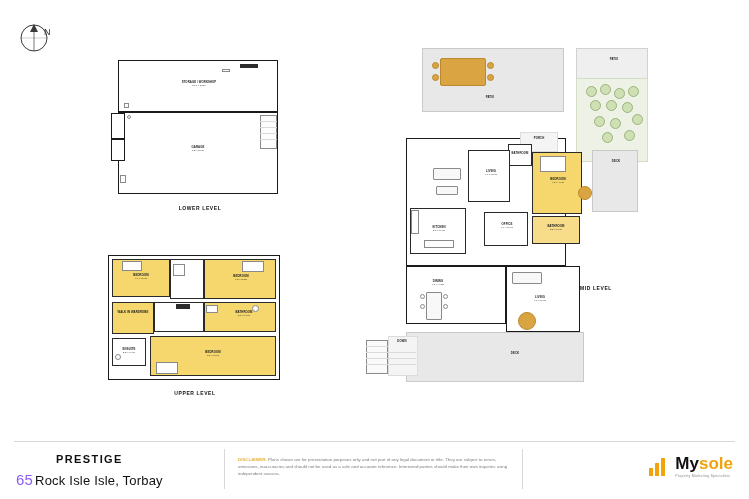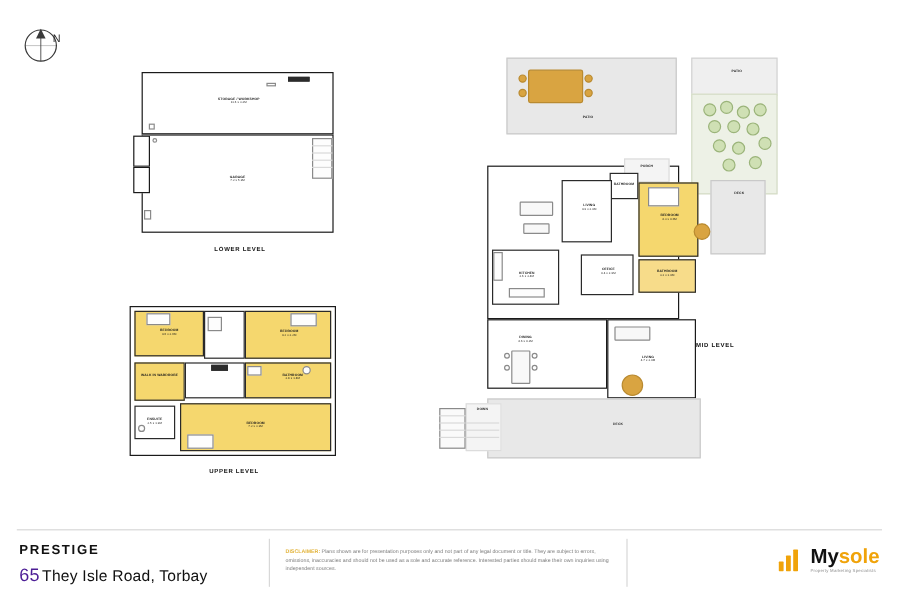--- a/index.html
+++ b/index.html
@@ -33,24 +33,24 @@
   
   .fx{position:absolute;border:.7px solid #8a8a8a;background:#fdfdfd;box-sizing:border-box;}
   .fx.r{border-radius:50%;}
   .fx.soft{border-radius:1px;background:#f8f8f8;}
   .tree{position:absolute;border-radius:50%;background:#cfe0b4;border:.7px solid #9bb47a;}
   .deckline{position:absolute;background:#dadada;height:.6px;}
 
   
   .footer{position:absolute;left:0;right:0;bottom:0;height:58px;background:#ffffff;}
   .footer .rule{position:absolute;left:14px;right:14px;top:0;height:1px;background:#d8d8d8;}
-  .brand{position:absolute;left:16px;top:12px;}
+  .brand{position:absolute;left:16px;top:12px;text-align:center;}
   .brand .p1{font-size:11px;font-weight:700;letter-spacing:1.4px;color:#111;}
   .brand .addr{margin-top:6px;font-size:13px;color:#111;letter-spacing:.2px;}
-  .brand .addr .num{font-size:15px;color:#4c1d95;font-weight:400;margin-right:2px;}
+  .brand .addr .num{font-size:15px;color:#8b5cf6;font-weight:400;margin-right:2px;}
   .vline{position:absolute;top:8px;bottom:10px;width:1px;background:#d8d8d8;}
   .disc{position:absolute;left:238px;top:16px;width:270px;font-size:4.4px;line-height:1.55;color:#7c7c7c;}
   .disc .hl{color:#e2b33a;font-weight:700;}
   .agent{position:absolute;right:16px;top:14px;text-align:left;}
   .agent .my{font-size:17px;font-weight:700;color:#111;line-height:1;}
   .agent .my .a{color:#f0a30a;}
   .agent .sub{margin-top:2px;font-size:3.6px;color:#8d8d8d;letter-spacing:.2px;line-height:1.35;}
   .agent .bars{position:absolute;left:-26px;top:1px;width:21px;height:20px;}
   .agent .bars i{position:absolute;bottom:0;width:4px;background:#f0a30a;border-radius:.5px;}
 </style>
@@ -279,21 +279,21 @@
 
     <div class="floorlbl" style="left:176px;top:245px;width:80px;">MID LEVEL</div>
   </div>
 
   <div class="footer">
     <div class="rule"></div>
 
     <div class="brand">
       <div class="p1">PRESTIGE</div>
       <div class="addr">
-        <span class="num">65</span><span>They Isle Road, Torbay</span>
+        <span class="num">65</span><span>Rock Isle Isle, Torbay</span>
       </div>
     </div>
 
     <div class="vline" style="left:224px;"></div>
     <div class="vline" style="left:522px;"></div>
 
     <div class="disc">
       <span class="hl">DISCLAIMER:</span><span> Plans shown are for presentation purposes only and not part of any legal document or title. They are subject to errors, omissions, inaccuracies and should not be used as a sole and accurate reference. Interested parties should make their own inquiries using independent sources.</span>
     </div>
 

